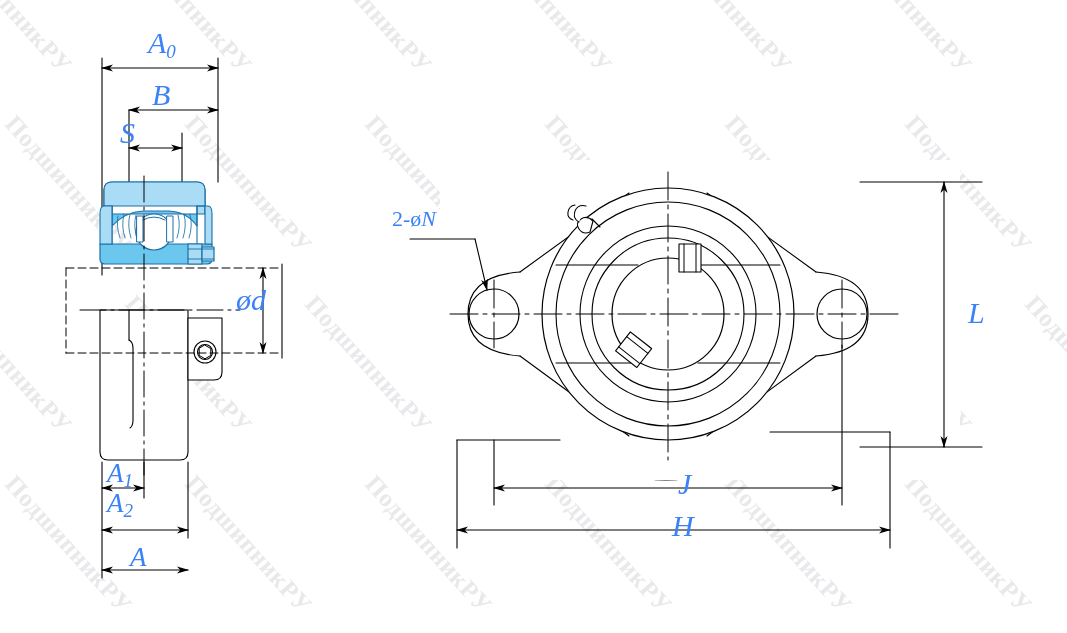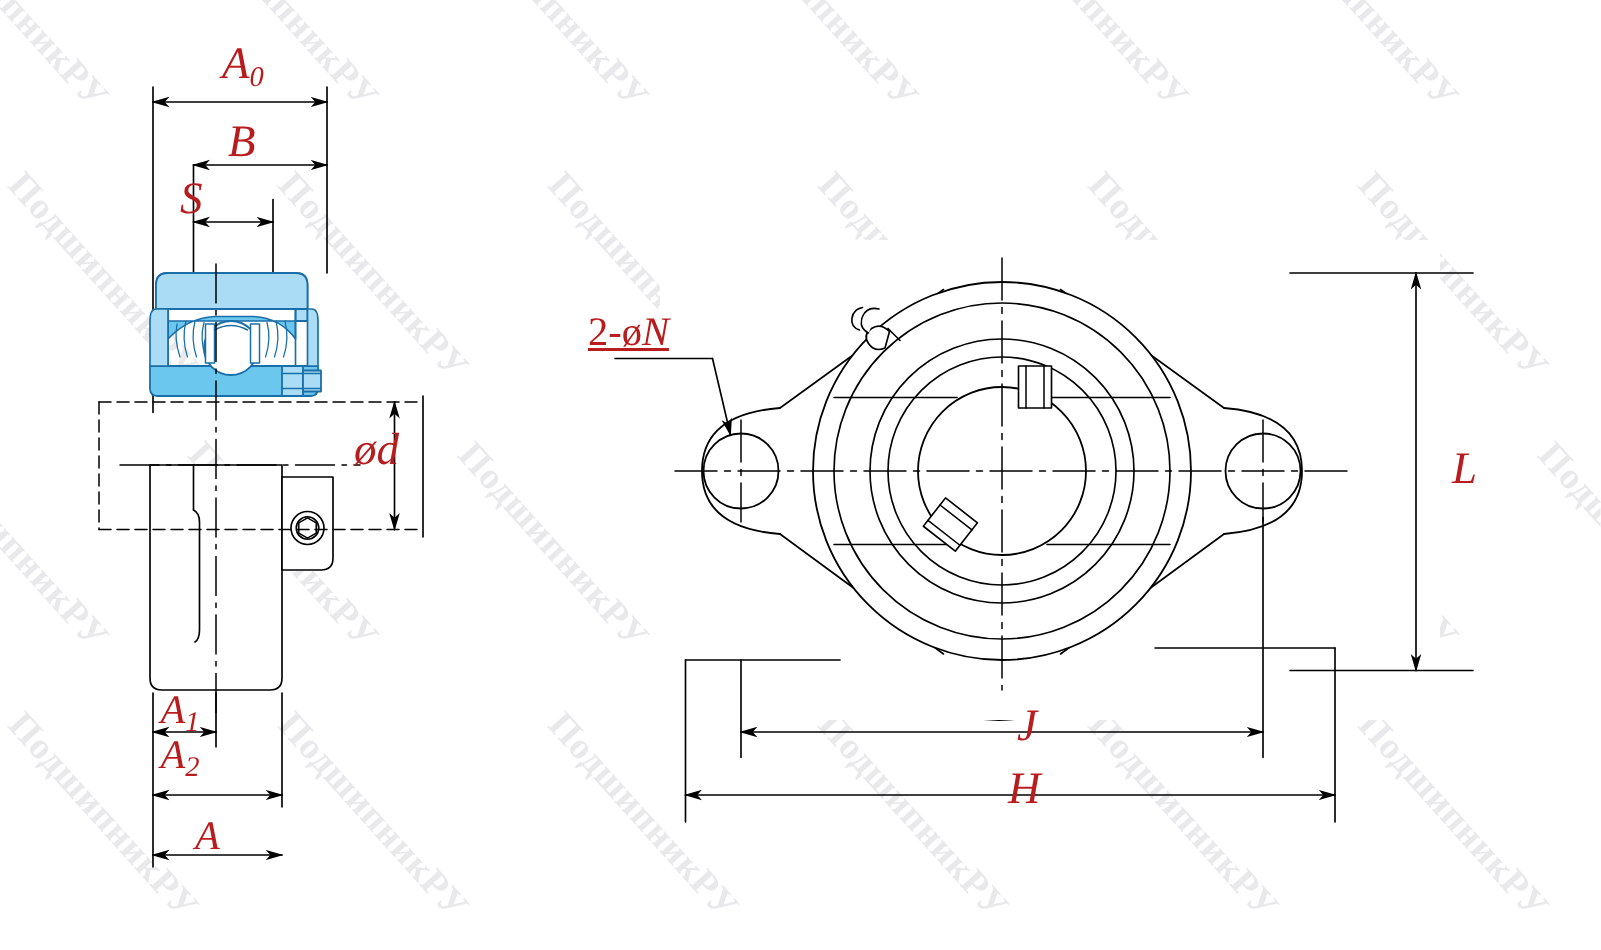--- a/index.html
+++ b/index.html
@@ -16,28 +16,28 @@
     color:#e9e9ec;
     white-space:nowrap;
     transform-origin:left top;
     transform:rotate(48deg);
     letter-spacing:0.5px;
   }
   .lbl{
     position:absolute;
     font-family:"Liberation Serif",serif;
     font-style:italic;
-    color:#b91c1c;
+    color:#3b82f6;
     white-space:nowrap;
     line-height:1;
   }
   .lbl.big{font-size:30px;}
   .lbl.mid{font-size:27px;text-align:center;}
   .sub{font-size:19px;font-style:italic;vertical-align:-0.28em;}
-  .lbl.nlab{font-size:27px;font-style:normal;text-decoration:underline;}
+  .lbl.nlab{font-size:22px;font-style:normal;}
   .lbl.nlab i{font-style:italic;}
 </style>
 </head>
 <body>
 
 <div id="stage">
 
   <div id="wm">
       <div class="wm-txt" style="color: rgb(233, 233, 236); transform: rotate(48deg); left: -40px; top: -70px;">ПодшипникРУ</div>
       <div class="wm-txt" style="color: rgb(233, 233, 236); transform: rotate(48deg); left: 20px; top: 110px;">ПодшипникРУ</div>

